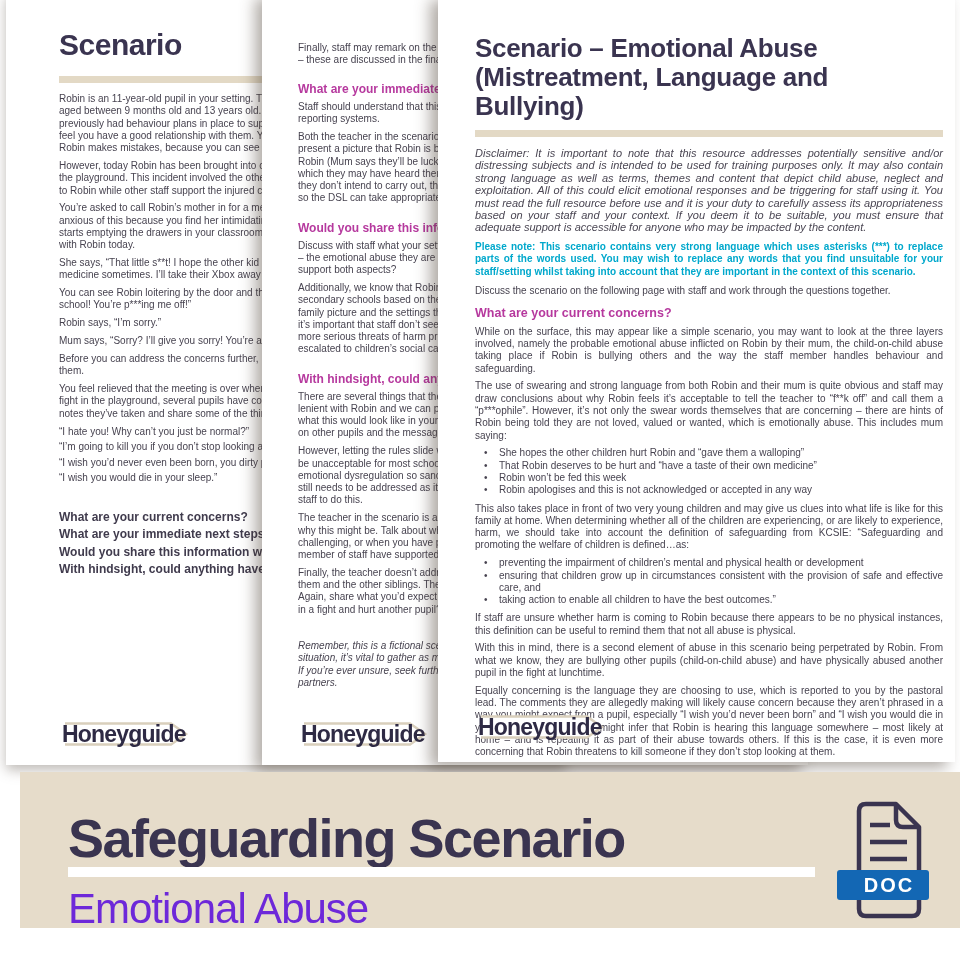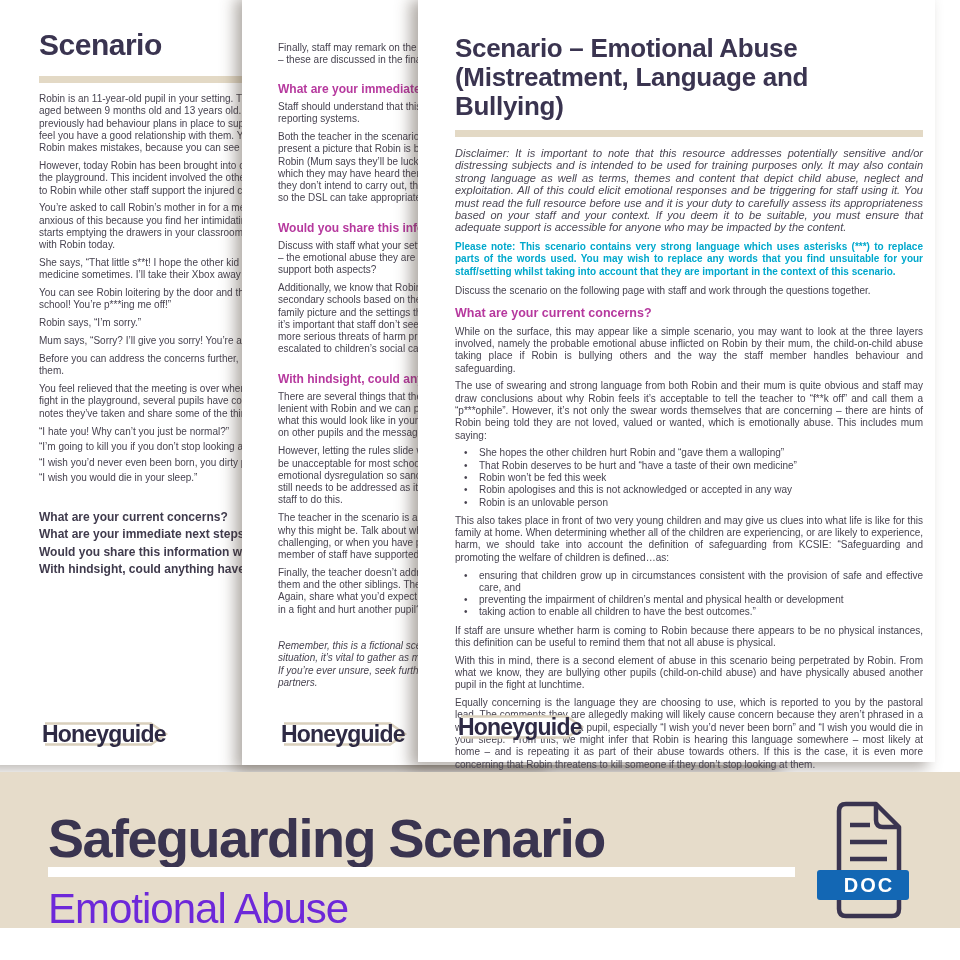--- a/index.html
+++ b/index.html
@@ -1,18 +1,18 @@
 <!DOCTYPE html>
 <html><head>
 <meta charset="utf-8">
 <style>
   html,body{margin:0;padding:0;}
   body{width:960px;height:960px;overflow:hidden;background:#ffffff;
        font-family:"Liberation Sans","DejaVu Sans",sans-serif;color:#474350;position:relative;}
-  .stage{position:absolute;inset:0;}
+  .stage{position:absolute;inset:0;margin-left:20px;}
   
   .page{position:absolute;background:#fff;box-sizing:border-box;}
   .page-left{left:-14px;top:-8px;width:560px;height:773px;padding:36px 0 0 53px;z-index:1;
              box-shadow:0 5px 12px rgba(70,58,45,.35);}
   .page-mid{left:242px;top:-8px;width:546px;height:773px;padding:44px 0 0 36px;z-index:2;
             box-shadow:-7px 6px 14px rgba(70,58,45,.42);}
   .page-right{left:418px;top:-6px;width:517px;height:768px;padding:40px 12px 0 37px;z-index:3;
             box-shadow:-8px 6px 14px rgba(70,58,45,.42);}
   h1{margin:0;color:#3a3450;font-weight:700;}
   .page-left h1{font-size:30px;letter-spacing:-0.5px;}
@@ -174,24 +174,23 @@
     <p class="note">Please note: This scenario contains very strong language which uses asterisks (***) to replace parts of the words used. You may wish to replace any words that you find unsuitable for your staff/setting whilst taking into account that they are important in the context of this scenario.</p>
     <div class="blocks">
         <div class="blk para">Discuss the scenario on the following page with staff and work through the questions together.</div>
         <div class="blk head">What are your current concerns?</div>
         <div class="blk para">While on the surface, this may appear like a simple scenario, you may want to look at the three layers involved, namely the probable emotional abuse inflicted on Robin by their mum, the child-on-child abuse taking place if Robin is bullying others and the way the staff member handles behaviour and safeguarding.</div>
         <div class="blk para">The use of swearing and strong language from both Robin and their mum is quite obvious and staff may draw conclusions about why Robin feels it’s acceptable to tell the teacher to “f**k off” and call them a “p***ophile”. However, it’s not only the swear words themselves that are concerning – there are hints of Robin being told they are not loved, valued or wanted, which is emotionally abuse. This includes mum saying:</div>
         <div class="blk bullet">She hopes the other children hurt Robin and “gave them a walloping”</div>
         <div class="blk bullet">That Robin deserves to be hurt and “have a taste of their own medicine”</div>
         <div class="blk bullet">Robin won’t be fed this week</div>
         <div class="blk bullet">Robin apologises and this is not acknowledged or accepted in any way</div>
-        <div class="blk bullet">Robin is an unlovable person</div>
         <div class="blk para">This also takes place in front of two very young children and may give us clues into what life is like for this family at home. When determining whether all of the children are experiencing, or are likely to experience, harm, we should take into account the definition of safeguarding from KCSIE: “Safeguarding and promoting the welfare of children is defined…as:</div>
+        <div class="blk bullet">preventing the impairment of children’s mental and physical health or development</div>
         <div class="blk bullet">ensuring that children grow up in circumstances consistent with the provision of safe and effective care, and</div>
-        <div class="blk bullet">preventing the impairment of children’s mental and physical health or development</div>
         <div class="blk bullet">taking action to enable all children to have the best outcomes.”</div>
         <div class="blk para">If staff are unsure whether harm is coming to Robin because there appears to be no physical instances, this definition can be useful to remind them that not all abuse is physical.</div>
         <div class="blk para">With this in mind, there is a second element of abuse in this scenario being perpetrated by Robin. From what we know, they are bullying other pupils (child-on-child abuse) and have physically abused another pupil in the fight at lunchtime.</div>
         <div class="blk para">Equally concerning is the language they are choosing to use, which is reported to you by the pastoral lead. The comments they are allegedly making will likely cause concern because they aren’t phrased in a way you might expect from a pupil, especially “I wish you’d never been born” and “I wish you would die in your sleep.” From this, we might infer that Robin is hearing this language somewhere – most likely at home – and is repeating it as part of their abuse towards others. If this is the case, it is even more concerning that Robin threatens to kill someone if they don’t stop looking at them.</div>
       </div>
     <div class="logo">
       <svg class="logo-arrow" width="134" height="30" viewBox="0 0 134 30">
         <path d="M6 4.5 H112 L127 15 L112 25.5 H6" fill="#ffffff" stroke="#d9cfbc" stroke-width="2.4"></path>
       </svg>
       <span class="logo-text">Honeyguide</span>

